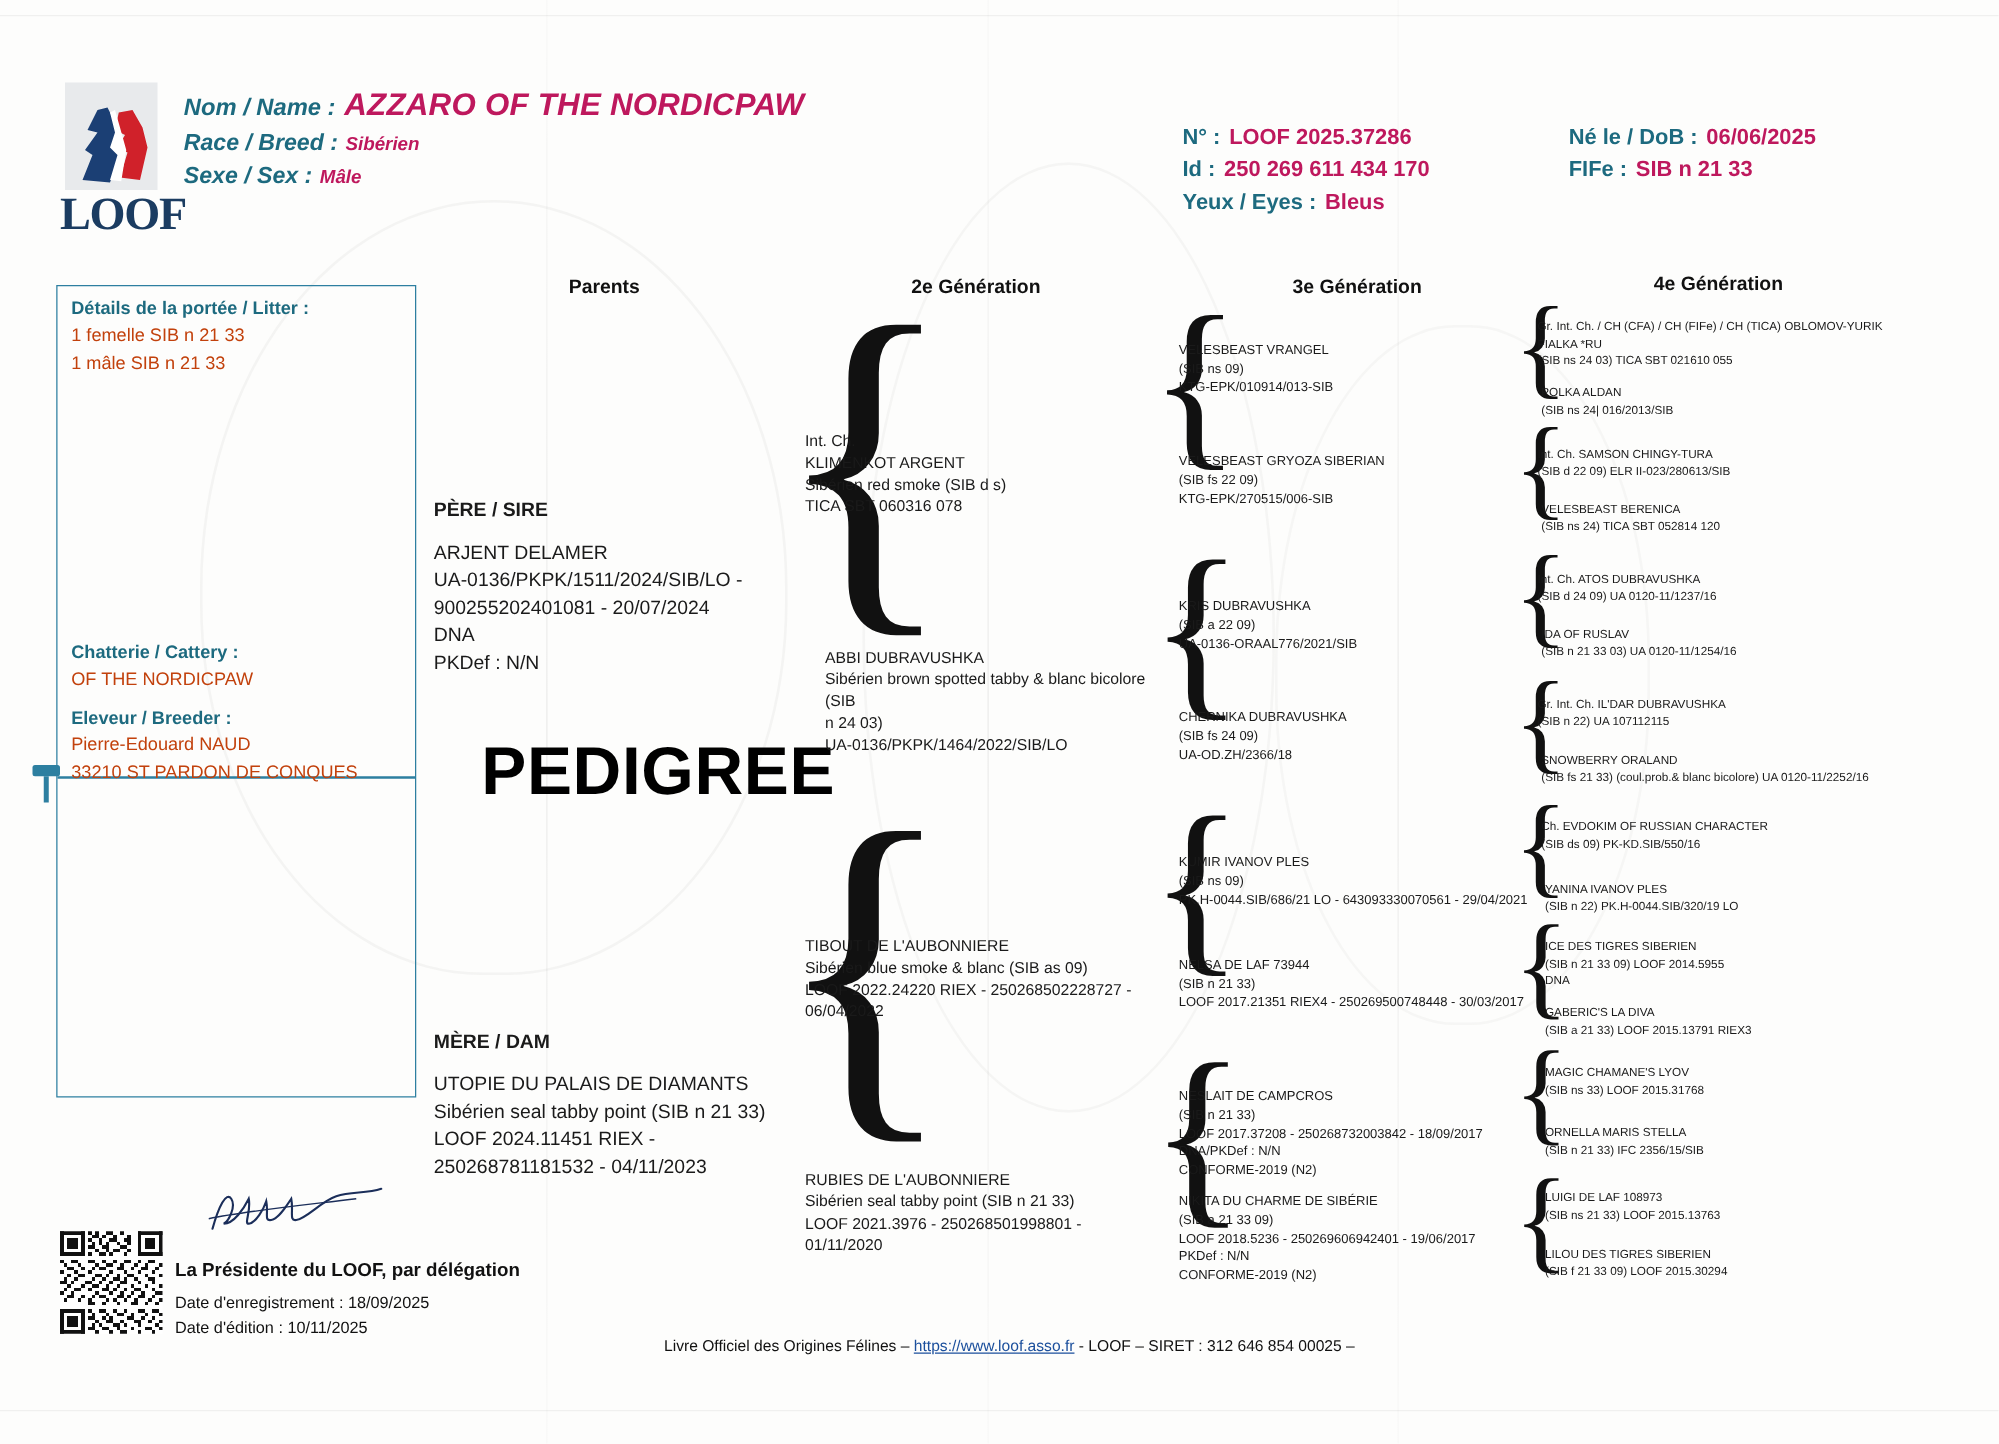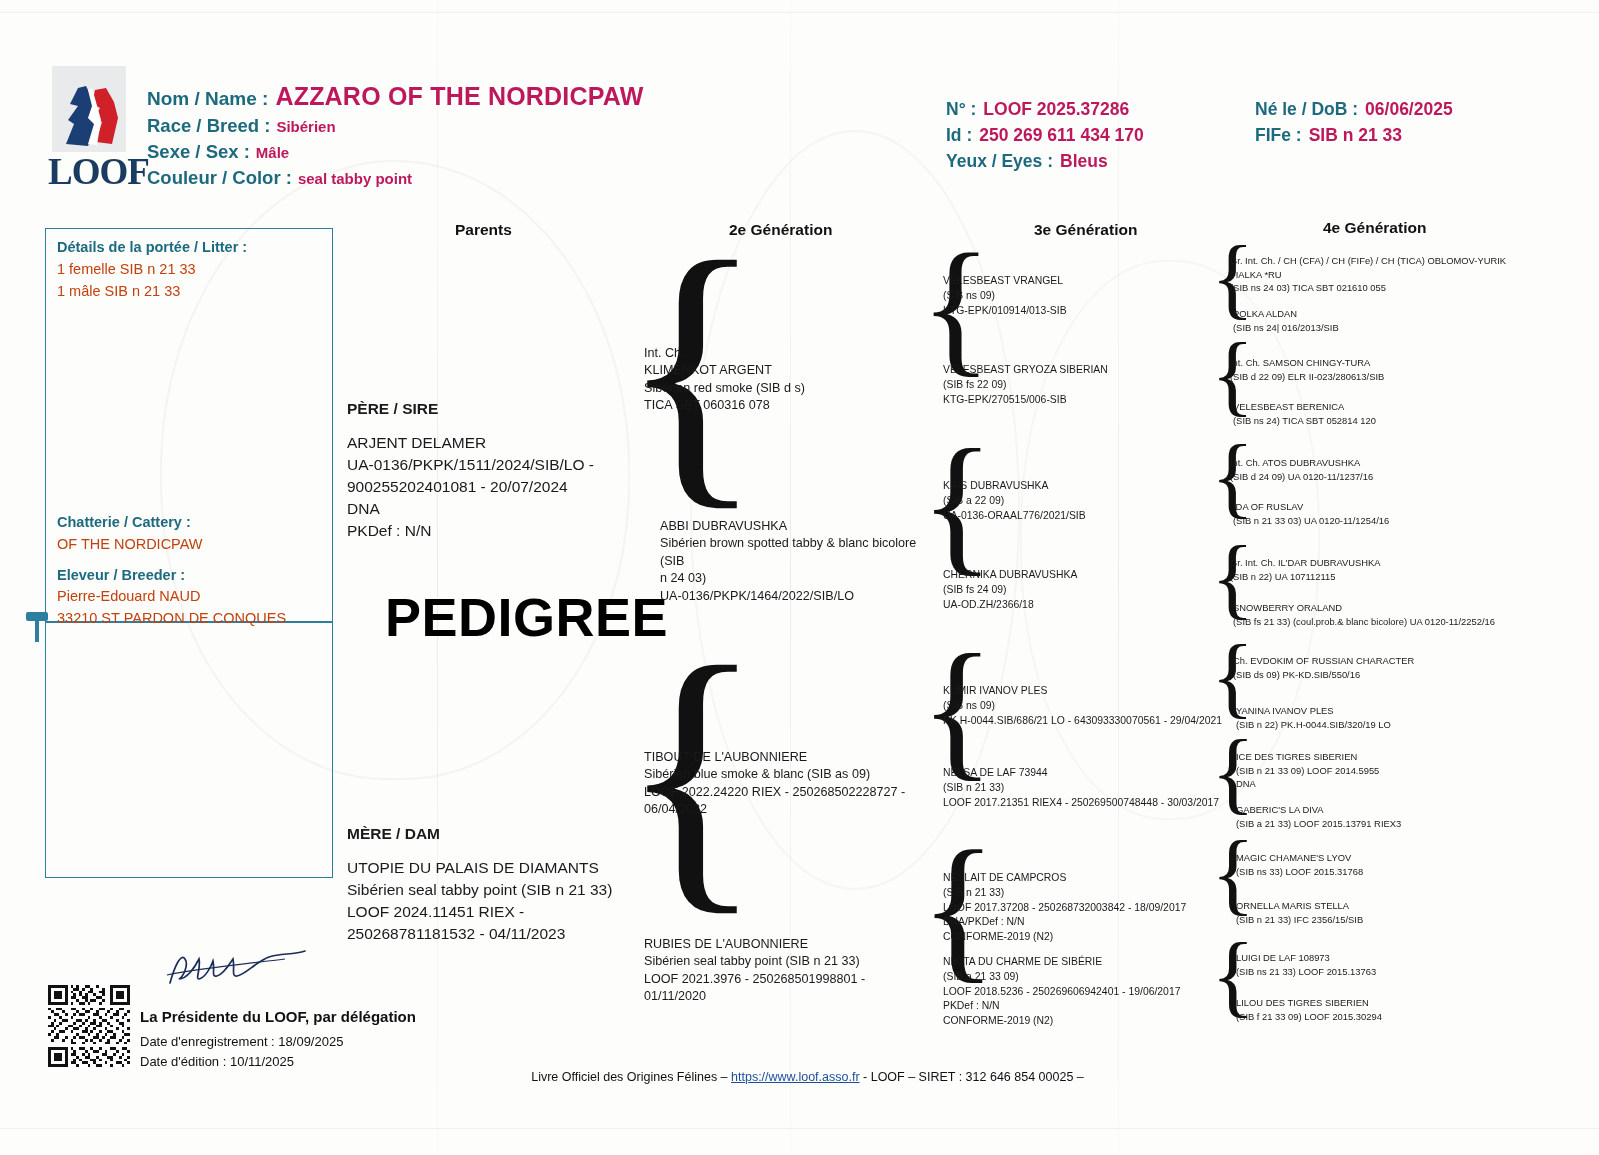--- a/index.html
+++ b/index.html
@@ -25,21 +25,21 @@
     background: linear-gradient(to bottom, rgba(0,0,0,.02), rgba(0,0,0,.07), rgba(0,0,0,.02)); }
   .wm-edge { position:absolute; left:0; right:0; height:1px;
     background: rgba(0,0,0,.05); }
 
   
   .logo { position: absolute; left: 48px; top: 62px; width: 84px; height: 130px; }
   .logo-box { position:absolute; left:4px; top:4px; width:74px; height:86px; background:#e8eaec; }
   .logo-word { position:absolute; left:0; top:88px; font-size: 37px; letter-spacing: -1px;
     font-weight: 700; color:#1b3c61; font-family:"Liberation Serif", serif; }
 
-  .hdr-left { position: absolute; left: 147px; top: 82px; }
+  .hdr-left { position: absolute; left: 147px; top: 70px; font-style: italic; }
   .hl-row { display:flex; align-items: baseline; margin-bottom: 2px; }
   .lbl { color:#1d6a7f; font-weight:700; }
   .val { color:#be185d; font-weight:700; }
   .r-name .lbl { font-size: 19px; }
   .r-name .val { font-size: 25px; letter-spacing:.2px; }
   .r-sub { margin-top: 4px; }
   .r-sub .lbl { font-size: 18.5px; }
   .r-sub .val { font-size: 15px; margin-left: 6px; }
 
   .hdr-mid { position: absolute; left: 946px; top: 99px; }
@@ -117,24 +117,20 @@
     <span class="lbl">Nom / Name :</span>
     <span class="val" style="margin-left:7px">AZZARO OF THE NORDICPAW</span>
   </div>
   <div class="hl-row r-sub">
     <span class="lbl">Race / Breed :</span>
     <span class="val">Sibérien</span>
   </div>
   <div class="hl-row r-sub">
     <span class="lbl">Sexe / Sex :</span>
     <span class="val">Mâle</span>
-  </div>
-  <div class="hl-row r-sub">
-    <span class="lbl">Couleur / Color :</span>
-    <span class="val">seal tabby point</span>
   </div>
 </div>
 
 <div class="hdr-mid">
   <div class="hl-row">
     <span class="lbl">N° :</span>
     <span class="val">LOOF 2025.37286</span>
   </div>
   <div class="hl-row">
     <span class="lbl">Id :</span>

